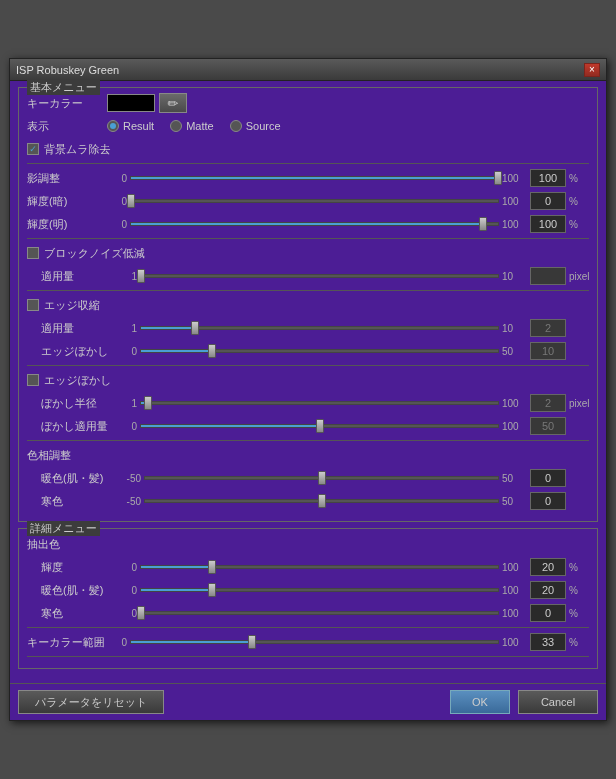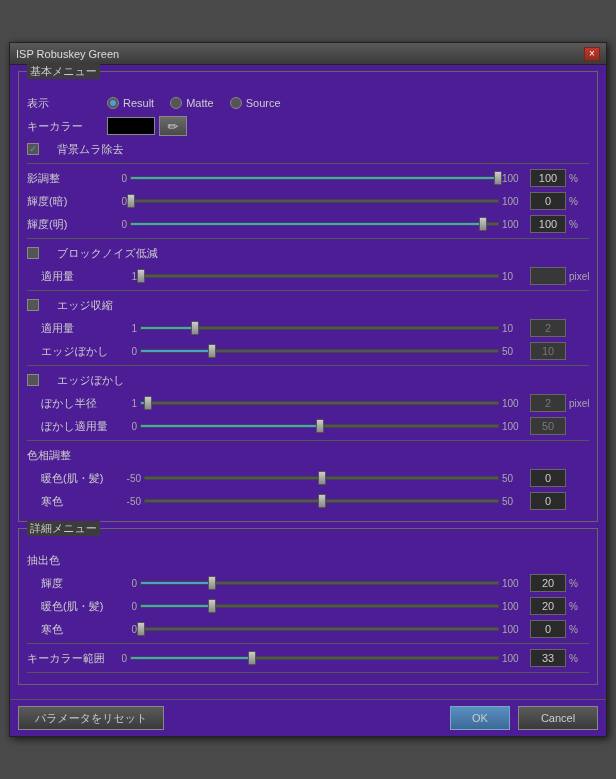--- a/index.html
+++ b/index.html
@@ -43,21 +43,21 @@
       display: flex;
       align-items: center;
       justify-content: center;
     }
     .content {
       padding: 6px 8px 8px;
     }
     .group-box {
       border: 1px solid #666;
       margin-bottom: 6px;
-      padding: 20px 8px 8px;
+      padding: 4px 8px 8px;
       position: relative;
     }
     .group-box-title {
       position: absolute;
       top: -8px;
       left: 8px;
       background: #3c3c3c;
       padding: 0 3px;
       color: #ccc;
       font-size: 11px;
@@ -126,21 +126,21 @@
       cursor: pointer;
       display: flex;
       align-items: center;
       justify-content: center;
       color: #ccc;
       font-size: 13px;
     }
     .checkbox-item {
       display: flex;
       align-items: center;
-      gap: 18px;
+      gap: 5px;
       color: #ccc;
       cursor: pointer;
     }
     .checkbox-box {
       width: 12px;
       height: 12px;
       border: 1px solid #888;
       background: #555;
       display: flex;
       align-items: center;
@@ -255,42 +255,42 @@
   <div class="title-bar">
     <span class="title-text">ISP Robuskey Green</span>
     <div class="close-btn">×</div>
   </div>
   <div class="content">
 
     <div class="group-box">
       <span class="group-box-title">基本メニュー</span>
 
       <div class="row">
+        <div class="row-label">キーカラー</div>
+        <div class="color-swatch"></div>
+        <div class="eyedropper-btn">
+          <span>✏</span>
+        </div>
+      </div>
+
+      <div class="row">
         <div class="row-label">表示</div>
         <div class="radio-group">
           <div class="radio-item">
             <div class="radio-circle checked"></div>
             <span>Result</span>
           </div>
           <div class="radio-item">
             <div class="radio-circle"></div>
             <span>Matte</span>
           </div>
           <div class="radio-item">
             <div class="radio-circle"></div>
             <span>Source</span>
           </div>
-        </div>
-      </div>
-
-      <div class="row">
-        <div class="row-label">キーカラー</div>
-        <div class="color-swatch"></div>
-        <div class="eyedropper-btn">
-          <span>✏</span>
         </div>
       </div>
 
       <div class="row">
         <div class="checkbox-item">
           <div class="checkbox-box checked"></div>
           <span>背景ムラ除去</span>
         </div>
       </div>
 

